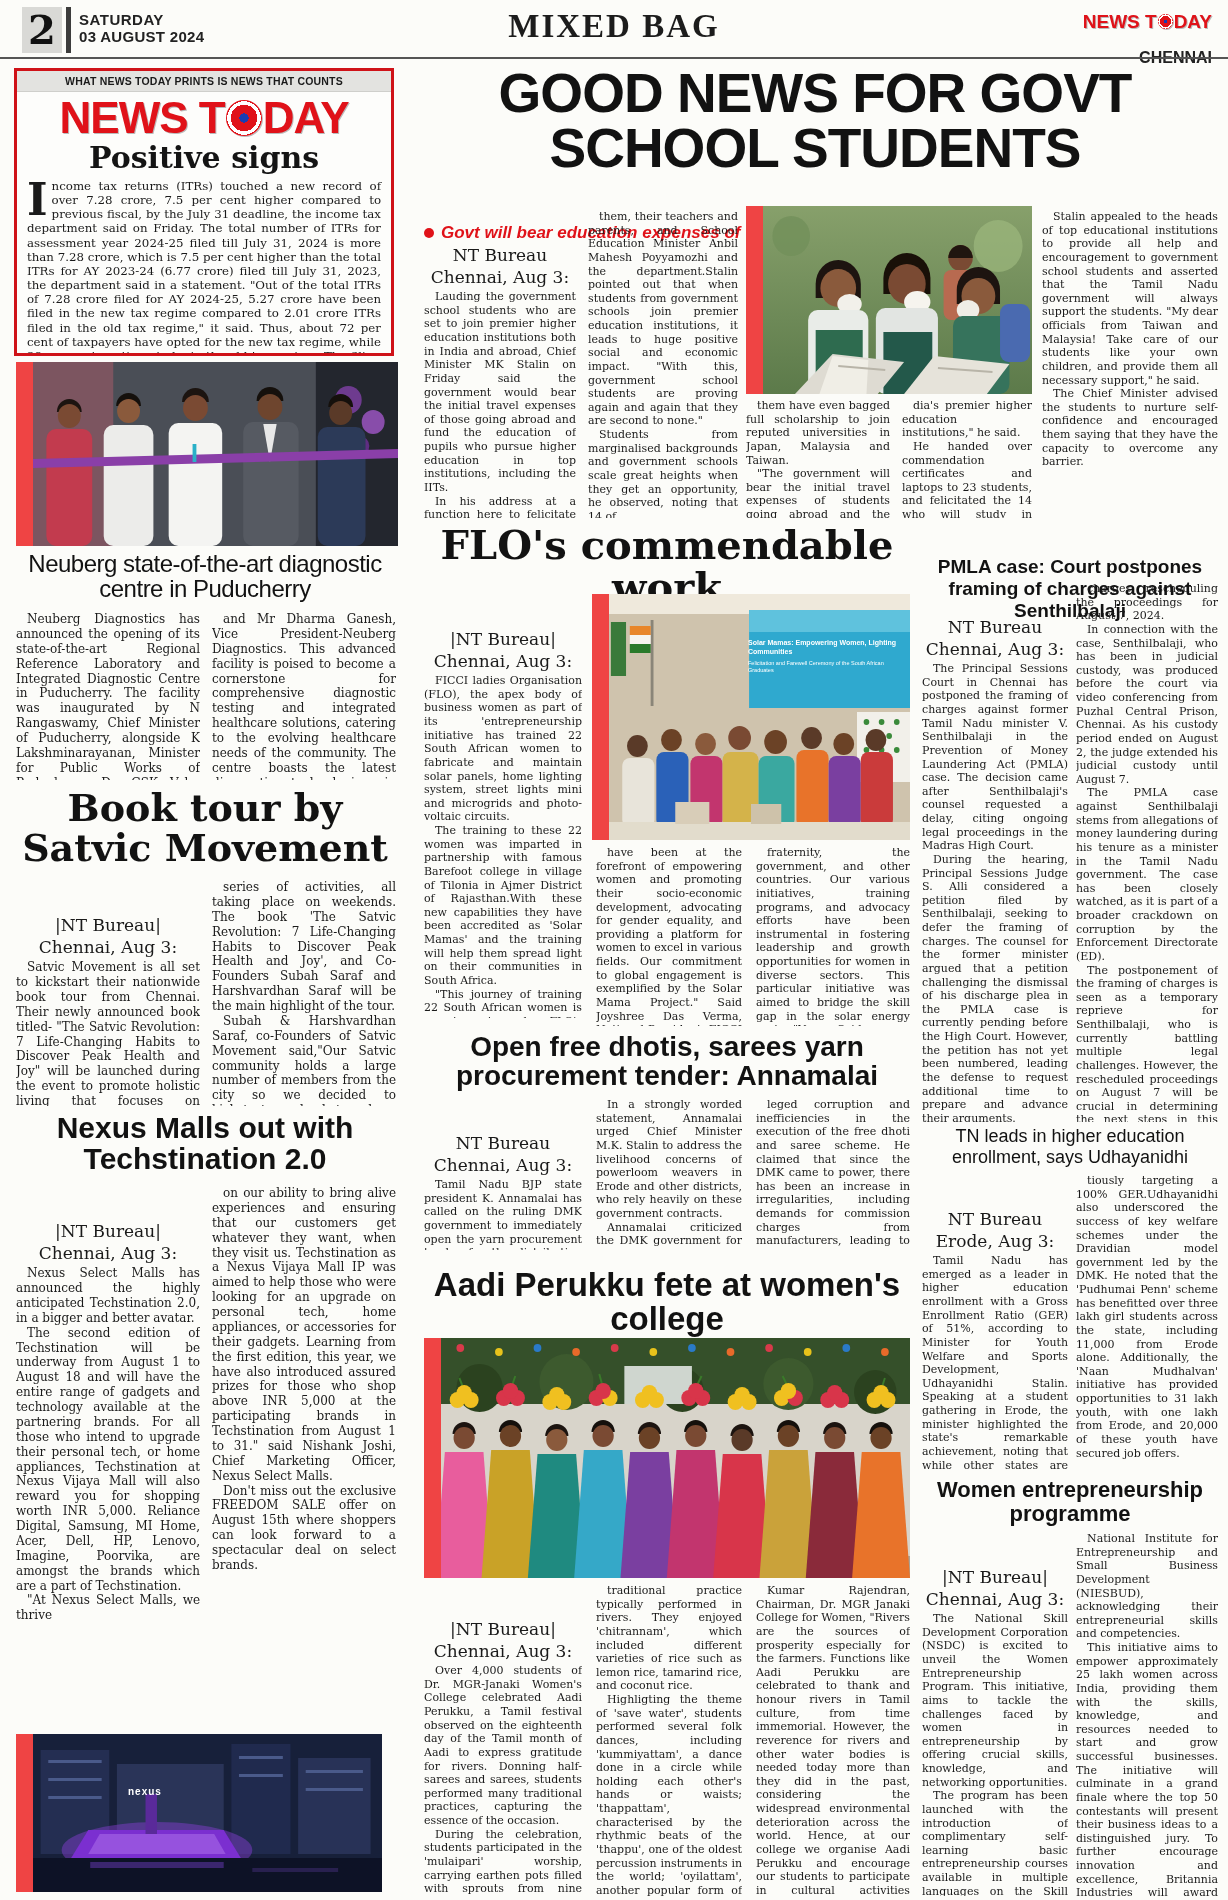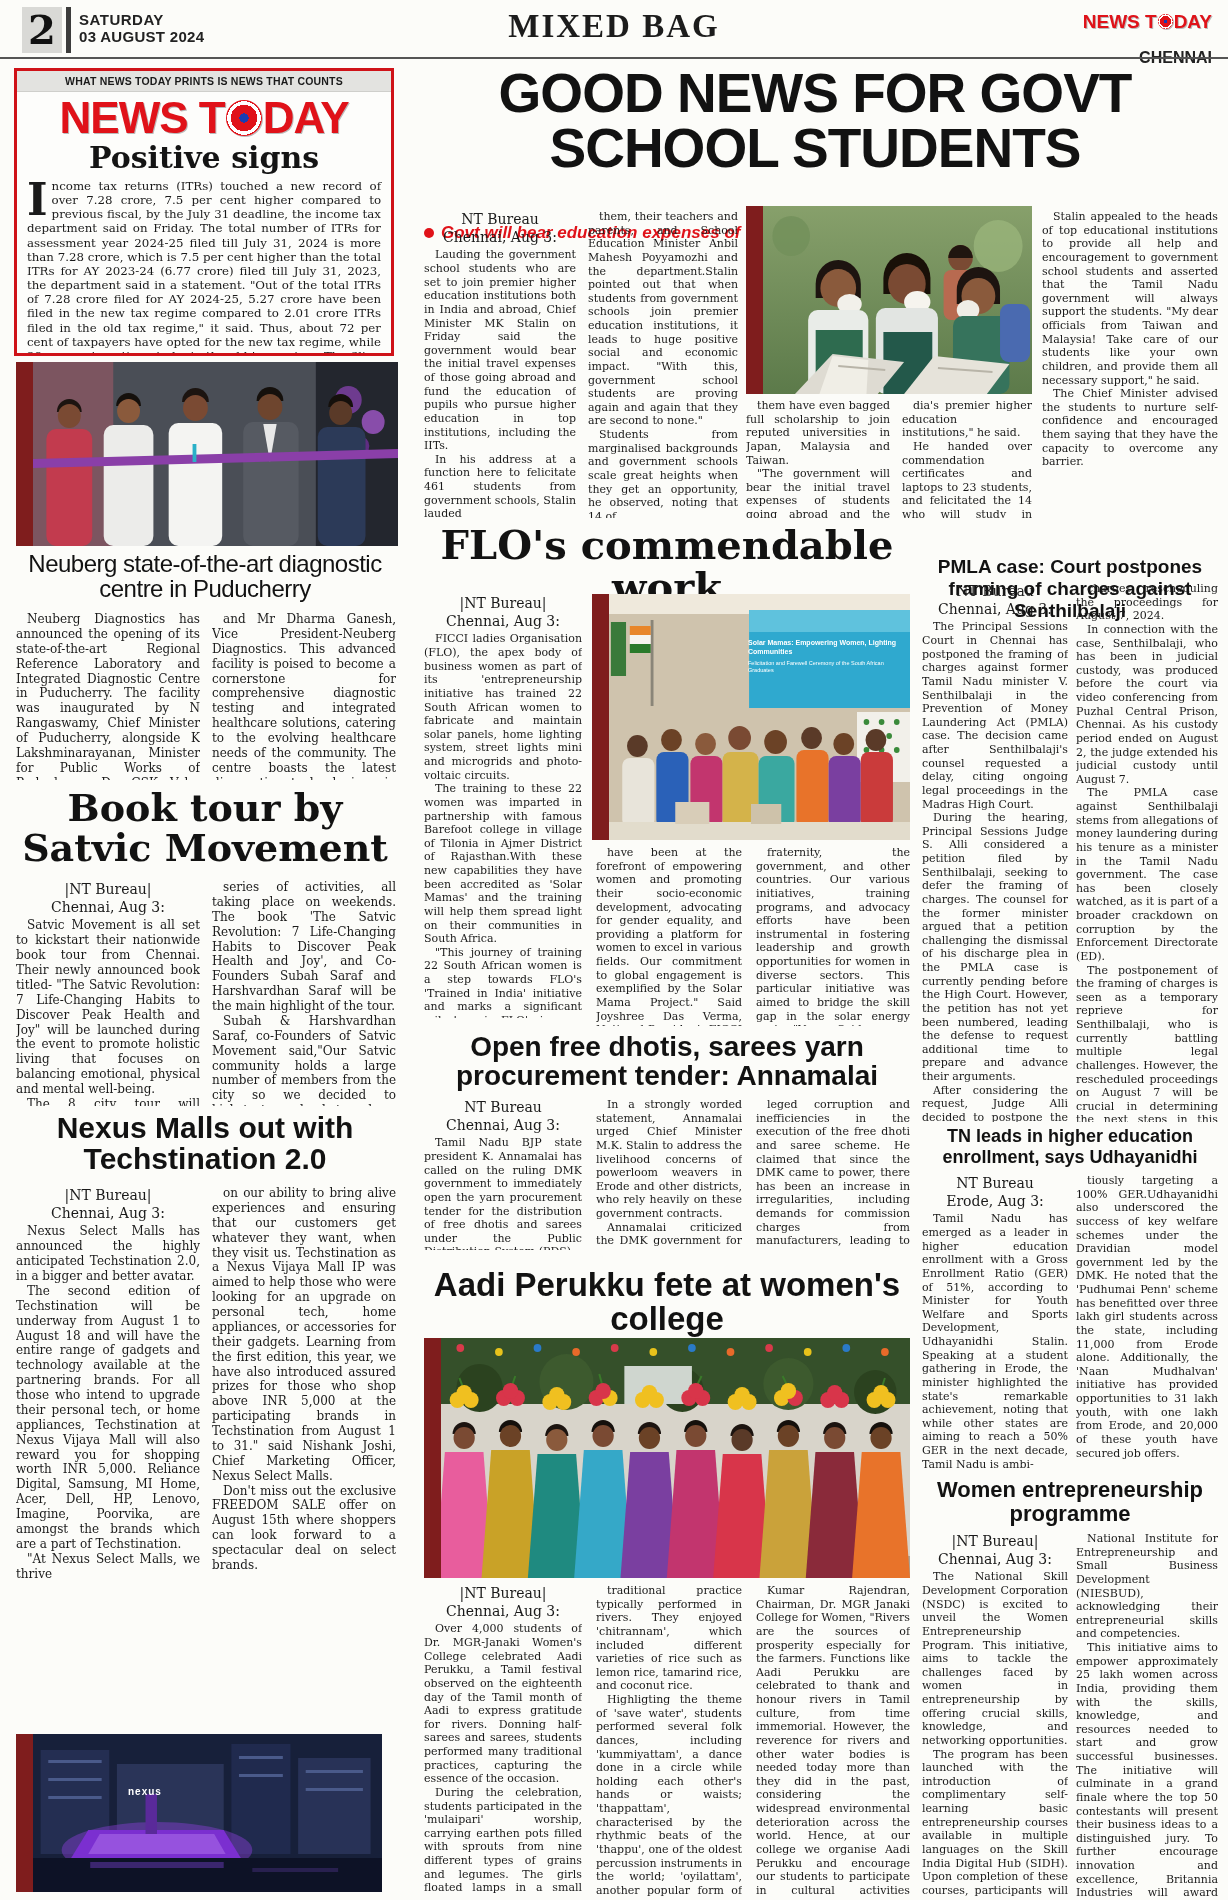--- a/index.html
+++ b/index.html
@@ -51,26 +51,26 @@
            line-height:1.04; color:#121212; }
   .hserif { font-family:"DejaVu Serif",serif; font-weight:700; text-align:center; line-height:1.05; color:#121212; }
   .mega { font-size:55px; font-weight:800; letter-spacing:-1px; line-height:1.0; }
   .subhead { font-family:"Liberation Sans",sans-serif; font-weight:700; font-style:italic;
              font-size:17px; color:#e01219; display:flex; align-items:center; gap:7px;margin-top:41px; }
   .subhead .dot { width:10px; height:10px; border-radius:50%; background:#e01219; flex:0 0 auto; }
 
   
   .ncol { position:absolute; overflow:hidden; font-size:11px; line-height:1.24; text-align:justify; }
   .ncol p { margin:0; text-indent:11px; }
-  .byline { text-align:center; font-size:14px; line-height:1.3; margin-bottom:2px; text-indent:0; }
+  .byline { text-align:center; font-size:17px; line-height:1.3; margin-bottom:2px; text-indent:0;margin-top:34px; }
   .byline div { text-indent:0; }
   .leftbody { font-size:12px; }
 
   
-  .photo { position:absolute; overflow:hidden; background:#7f1d1d;padding-left:17px; }
+  .photo { position:absolute; overflow:hidden; background:#ef4444;padding-left:17px; }
   .photo svg { display:block; width:100%; height:100%; }
   .plabel { position:absolute; color:#fff; font-family:"Liberation Sans",sans-serif; }
 </style>
 </head>
 <body>
 
 <div class="sheet">
 
   <div>
     <div class="pagenum">2</div>
@@ -544,21 +544,21 @@
   </div>
   <div class="ncol" style="left:1076px; top:582px; width:142px; height:540px;">
     <div>
         <p>charges, rescheduling the proceedings for August 7, 2024.</p>
         <p>In connection with the case, Senthilbalaji, who has been in judicial custody, was produced before the court via video conferencing from Puzhal Central Prison, Chennai. As his custody period ended on August 2, the judge extended his judicial custody until August 7.</p>
         <p>The PMLA case against Senthilbalaji stems from allegations of money laundering during his tenure as a minister in the Tamil Nadu government. The case has been closely watched, as it is part of a broader crackdown on corruption by the Enforcement Directorate (ED).</p>
         <p>The postponement of the framing of charges is seen as a temporary reprieve for Senthilbalaji, who is currently battling multiple legal challenges. However, the rescheduled proceedings on August 7 will be crucial in determining the next steps in this high-profile case.</p>
       </div>
   </div>
 
-  <div class="abs hsans" style="left:920px; top:1126px; width:300px; font-size:18px; font-weight:700; line-height:1.15;">TN leads in higher education enrollment, says Udhayanidhi</div>
+  <div class="abs hsans" style="left:920px; top:1126px; width:300px; font-size:18px; font-weight:400; line-height:1.15;">TN leads in higher education enrollment, says Udhayanidhi</div>
   <div class="ncol" style="left:922px; top:1174px; width:146px; height:300px;">
     <div class="byline">
       <div>NT Bureau</div>
       <div>Erode, Aug 3:</div>
     </div>
     <div>
         <p>Tamil Nadu has emerged as a leader in higher education enrollment with a Gross Enrollment Ratio (GER) of 51%, according to Minister for Youth Welfare and Sports Development, Udhayanidhi Stalin. Speaking at a student gathering in Erode, the minister highlighted the state's remarkable achievement, noting that while other states are aiming to reach a 50% GER in the next decade, Tamil Nadu is ambi-</p>
       </div>
   </div>
   <div class="ncol" style="left:1076px; top:1174px; width:142px; height:300px;">

